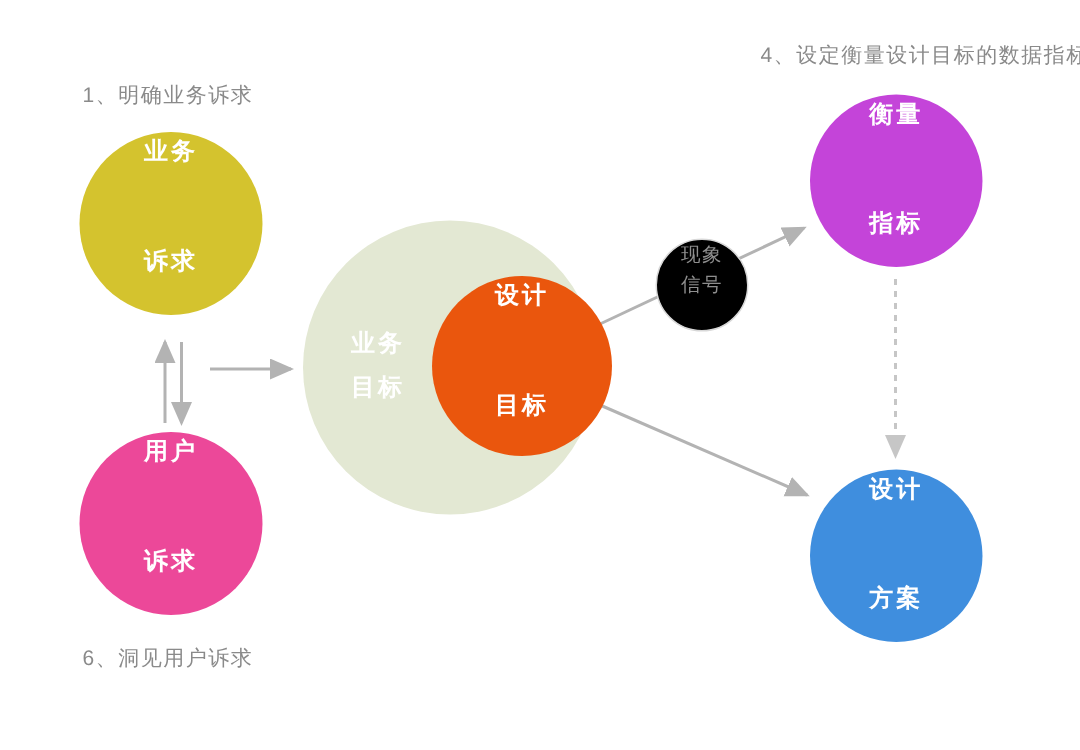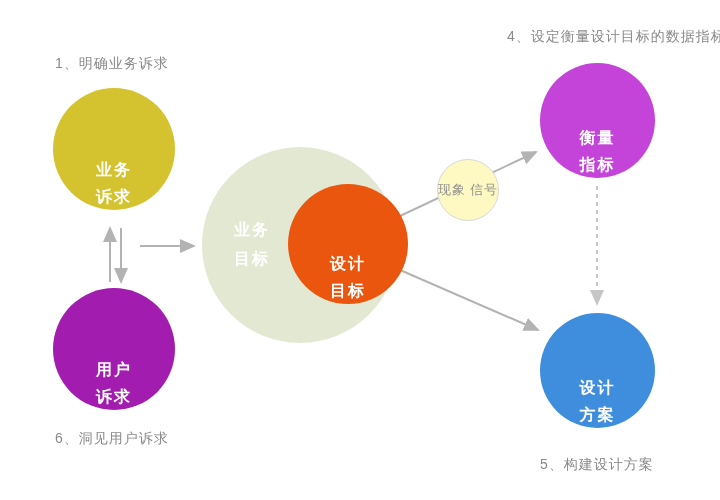--- a/index.html
+++ b/index.html
@@ -19,56 +19,57 @@
     color: #8a8a8a;
     letter-spacing: 1px;
     white-space: nowrap;
   }
   .node {
     position: absolute;
     border-radius: 50%;
     display: flex;
     flex-direction: column;
     align-items: center;
-    justify-content: flex-end;
+    justify-content: flex-start;
     color: #ffffff;
     font-weight: bold;
     font-size: 16px;
     letter-spacing: 2px;
     line-height: 1.7;
     text-align: center;
+    gap: 46px;
   }
   .node-business-demand { left: 53px;  top: 88px;  width: 122px; height: 122px; background: #d4c32e; }
-  .node-user-demand     { left: 53px;  top: 288px; width: 122px; height: 122px; background: #a21caf; }
+  .node-user-demand     { left: 53px;  top: 288px; width: 122px; height: 122px; background: #ec4899; }
   .node-business-goal   { left: 202px; top: 147px; width: 196px; height: 196px; background: #e3e8d3; }
   .node-design-goal     { left: 288px; top: 184px; width: 120px; height: 120px; background: #ea560d; }
   .node-measure-metric  { left: 540px; top: 63px;  width: 115px; height: 115px; background: #c444d9; }
   .node-design-solution { left: 540px; top: 313px; width: 115px; height: 115px; background: #3f8ede; }
   .goal-text {
     position: absolute;
     left: 18px;
     top: 50%;
     transform: translateY(-50%);
     width: 64px;
     color: #ffffff;
     font-weight: bold;
     font-size: 16px;
     letter-spacing: 2px;
     line-height: 1.8;
     text-align: center;
   }
   .connector-bubble {
     position: absolute;
     border-radius: 50%;
-    background: #fef9c3;
+    background: #000000;
     border: 1px solid #d8d8d8;
     display: flex;
-    flex-direction: row;
+    flex-direction: column;
     align-items: center;
-    justify-content: space-between;
+    justify-content: flex-start;
     color: #8f8f8f;
     font-size: 13px;
     line-height: 1.5;
     text-align: center;
     letter-spacing: 1px;
   }
   .bubble-signal   { left: 437px; top: 159px; width: 62px; height: 62px; }
   .bubble-strategy { left: 432px; top: 258px; width: 76px; height: 76px; }
   svg.arrow-layer {
     position: absolute;
@@ -78,21 +79,20 @@
   }
 </style>
 </head>
 <body>
 
 <div class="canvas">
 
   <div class="step-label" style="left:55px; top:55px;">1、明确业务诉求</div>
   <div class="step-label" style="left:55px; top:430px;">6、洞见用户诉求</div>
   <div class="step-label" style="left:507px; top:28px;">4、设定衡量设计目标的数据指标</div>
-  <div class="step-label" style="left:540px; top:456px;">5、构建设计方案</div>
 
   <div class="node node-business-goal">
     <div class="goal-text">
       <div>业务</div>
       <div>目标</div>
     </div>
   </div>
 
   <svg class="arrow-layer" viewBox="0 0 720 500" xmlns="http://www.w3.org/2000/svg">
     <defs>

